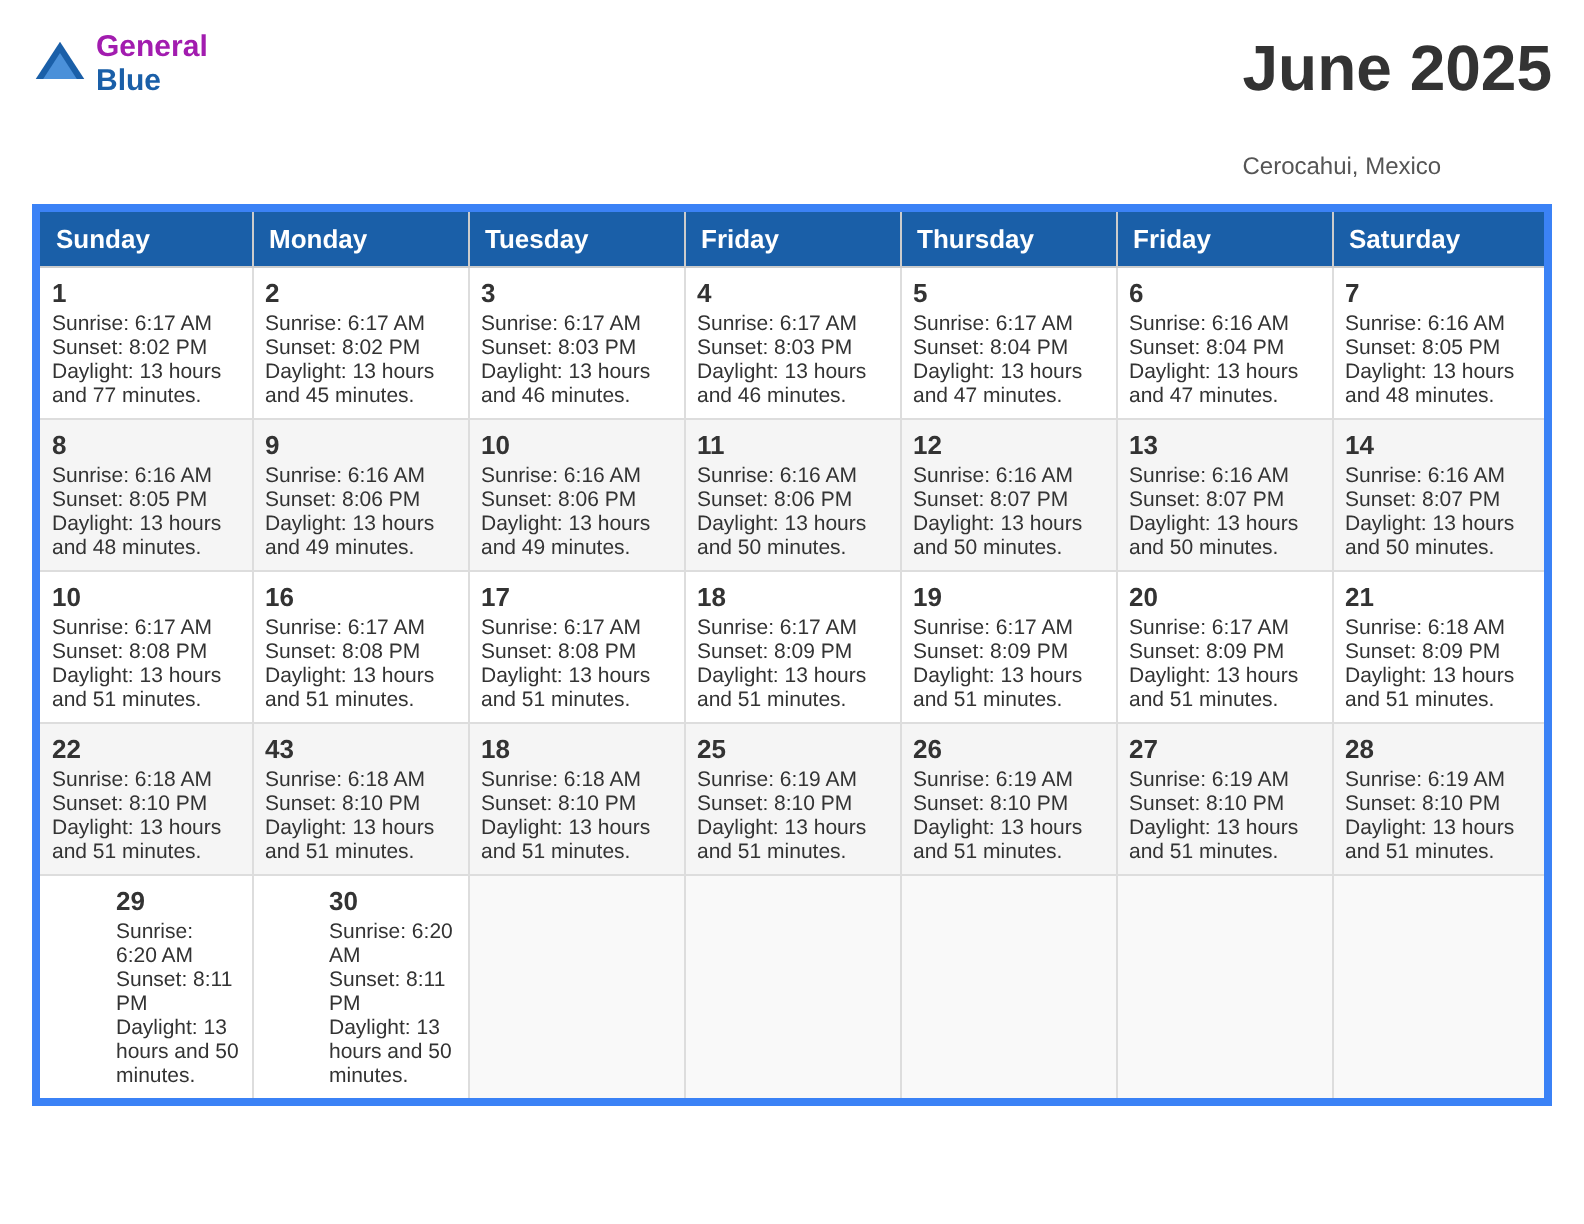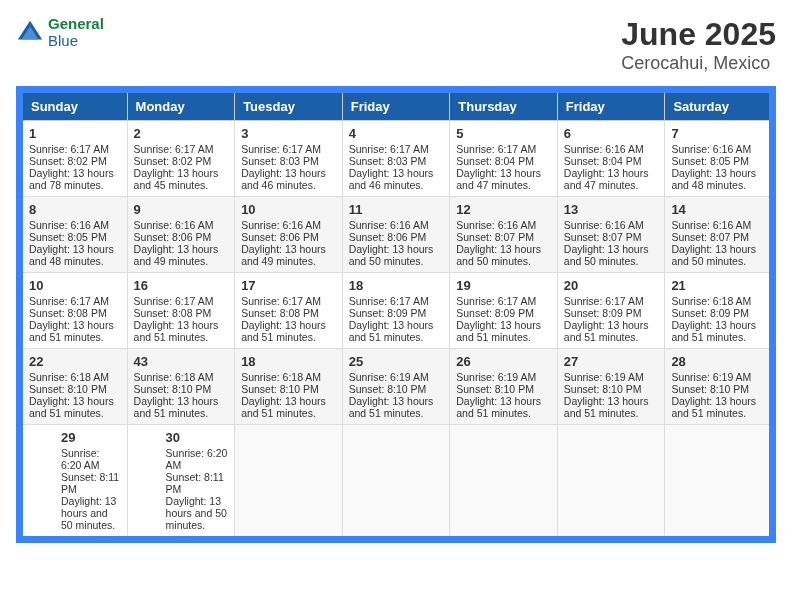--- a/index.html
+++ b/index.html
@@ -22,47 +22,48 @@
       gap: 4px;
     }
     .logo-text {
       display: flex;
       flex-direction: column;
       line-height: 1.1;
     }
     .logo-general {
       font-size: 15px;
       font-weight: bold;
-      color: #15803d;
+      color: #a21caf;
     }
     .logo-blue {
       font-size: 15px;
-      font-weight: normal;
+      font-weight: bold;
       color: #1a5fa8;
     }
     .logo-icon {
       width: 28px;
       height: 28px;
     }
     .title-area {
       text-align: left;
     }
     .calendar-title {
       font-size: 32px;
       font-weight: bold;
       color: #333;
     }
     .calendar-subtitle {
-      font-size: 18px;
+      font-size: 12px;
       color: #555;
+      margin-top: 23px;
     }
     .calendar {
       width: 100%;
       border-collapse: collapse;
-      border: 7px solid #3b82f6;
+      border: 4px solid #3b82f6;
     }
     .calendar th {
       background-color: #1a5fa8;
       color: white;
       text-align: left;
       padding: 6px 8px;
       font-size: 13px;
       font-weight: bold;
       border: 1px solid #ccc;
     }
@@ -124,21 +125,21 @@
       <th>Friday</th>
       <th>Saturday</th>
     </tr>
   </thead>
   <tbody id="calendar-body">
   <tr>
         <td>
           <span class="day-number">1</span>
           <div>Sunrise: 6:17 AM</div>
           <div>Sunset: 8:02 PM</div>
-          <div>Daylight: 13 hours and 78 minutes.</div>
+          <div>Daylight: 13 hours and 77 minutes.</div>
         </td>
         <td>
           <span class="day-number">2</span>
           <div>Sunrise: 6:17 AM</div>
           <div>Sunset: 8:02 PM</div>
           <div>Daylight: 13 hours and 45 minutes.</div>
         </td>
         <td>
           <span class="day-number">3</span>
           <div>Sunrise: 6:17 AM</div>

